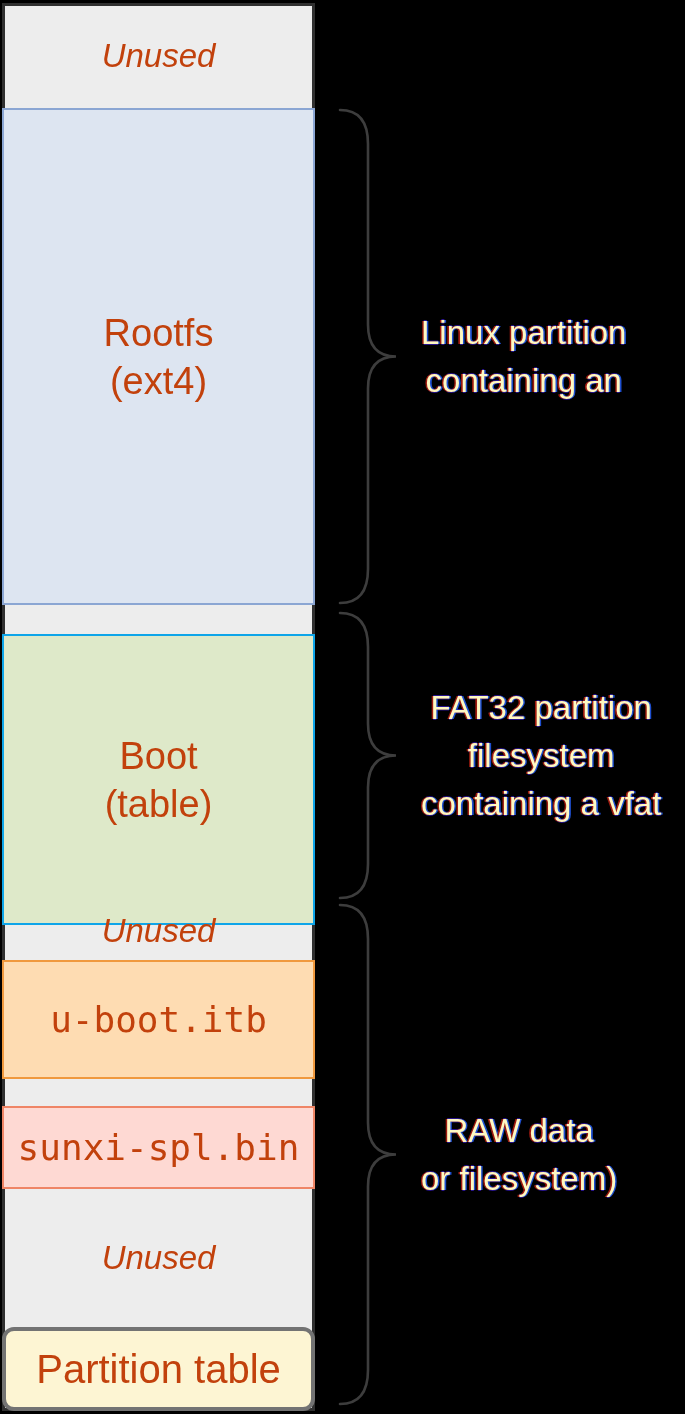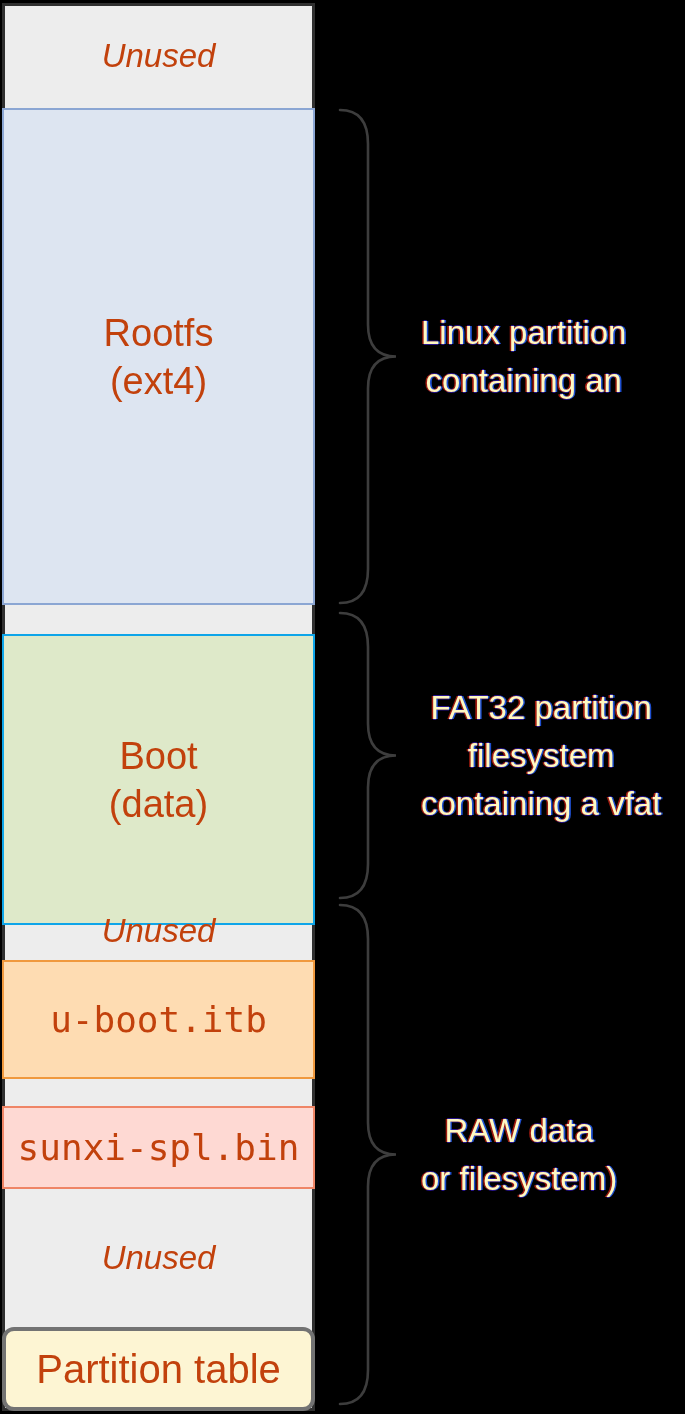--- a/index.html
+++ b/index.html
@@ -93,21 +93,21 @@
 
   <div class="part rootfs">
     <div class="l1">Rootfs</div>
     <div class="l2">(ext4)</div>
   </div>
 
   <div class="part gap gap1"></div>
 
   <div class="part boot">
     <div class="l1">Boot</div>
-    <div class="l2">(data)</div>
+    <div class="l2">(table)</div>
   </div>
 
   <div class="part unused unused-mid">
     <span>Unused</span>
   </div>
 
   <div class="part uboot">
     <span class="mono">u-boot.itb</span>
   </div>
 

